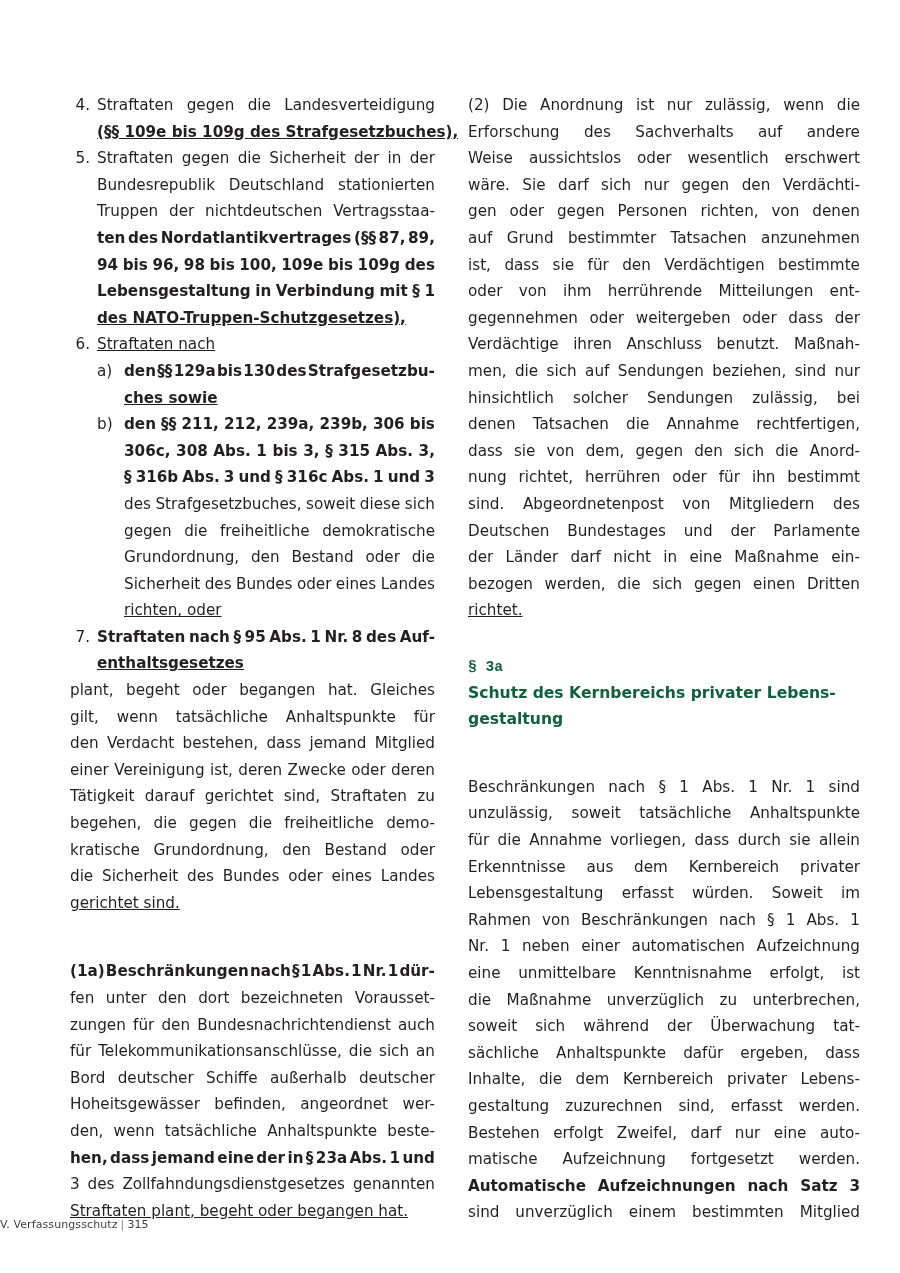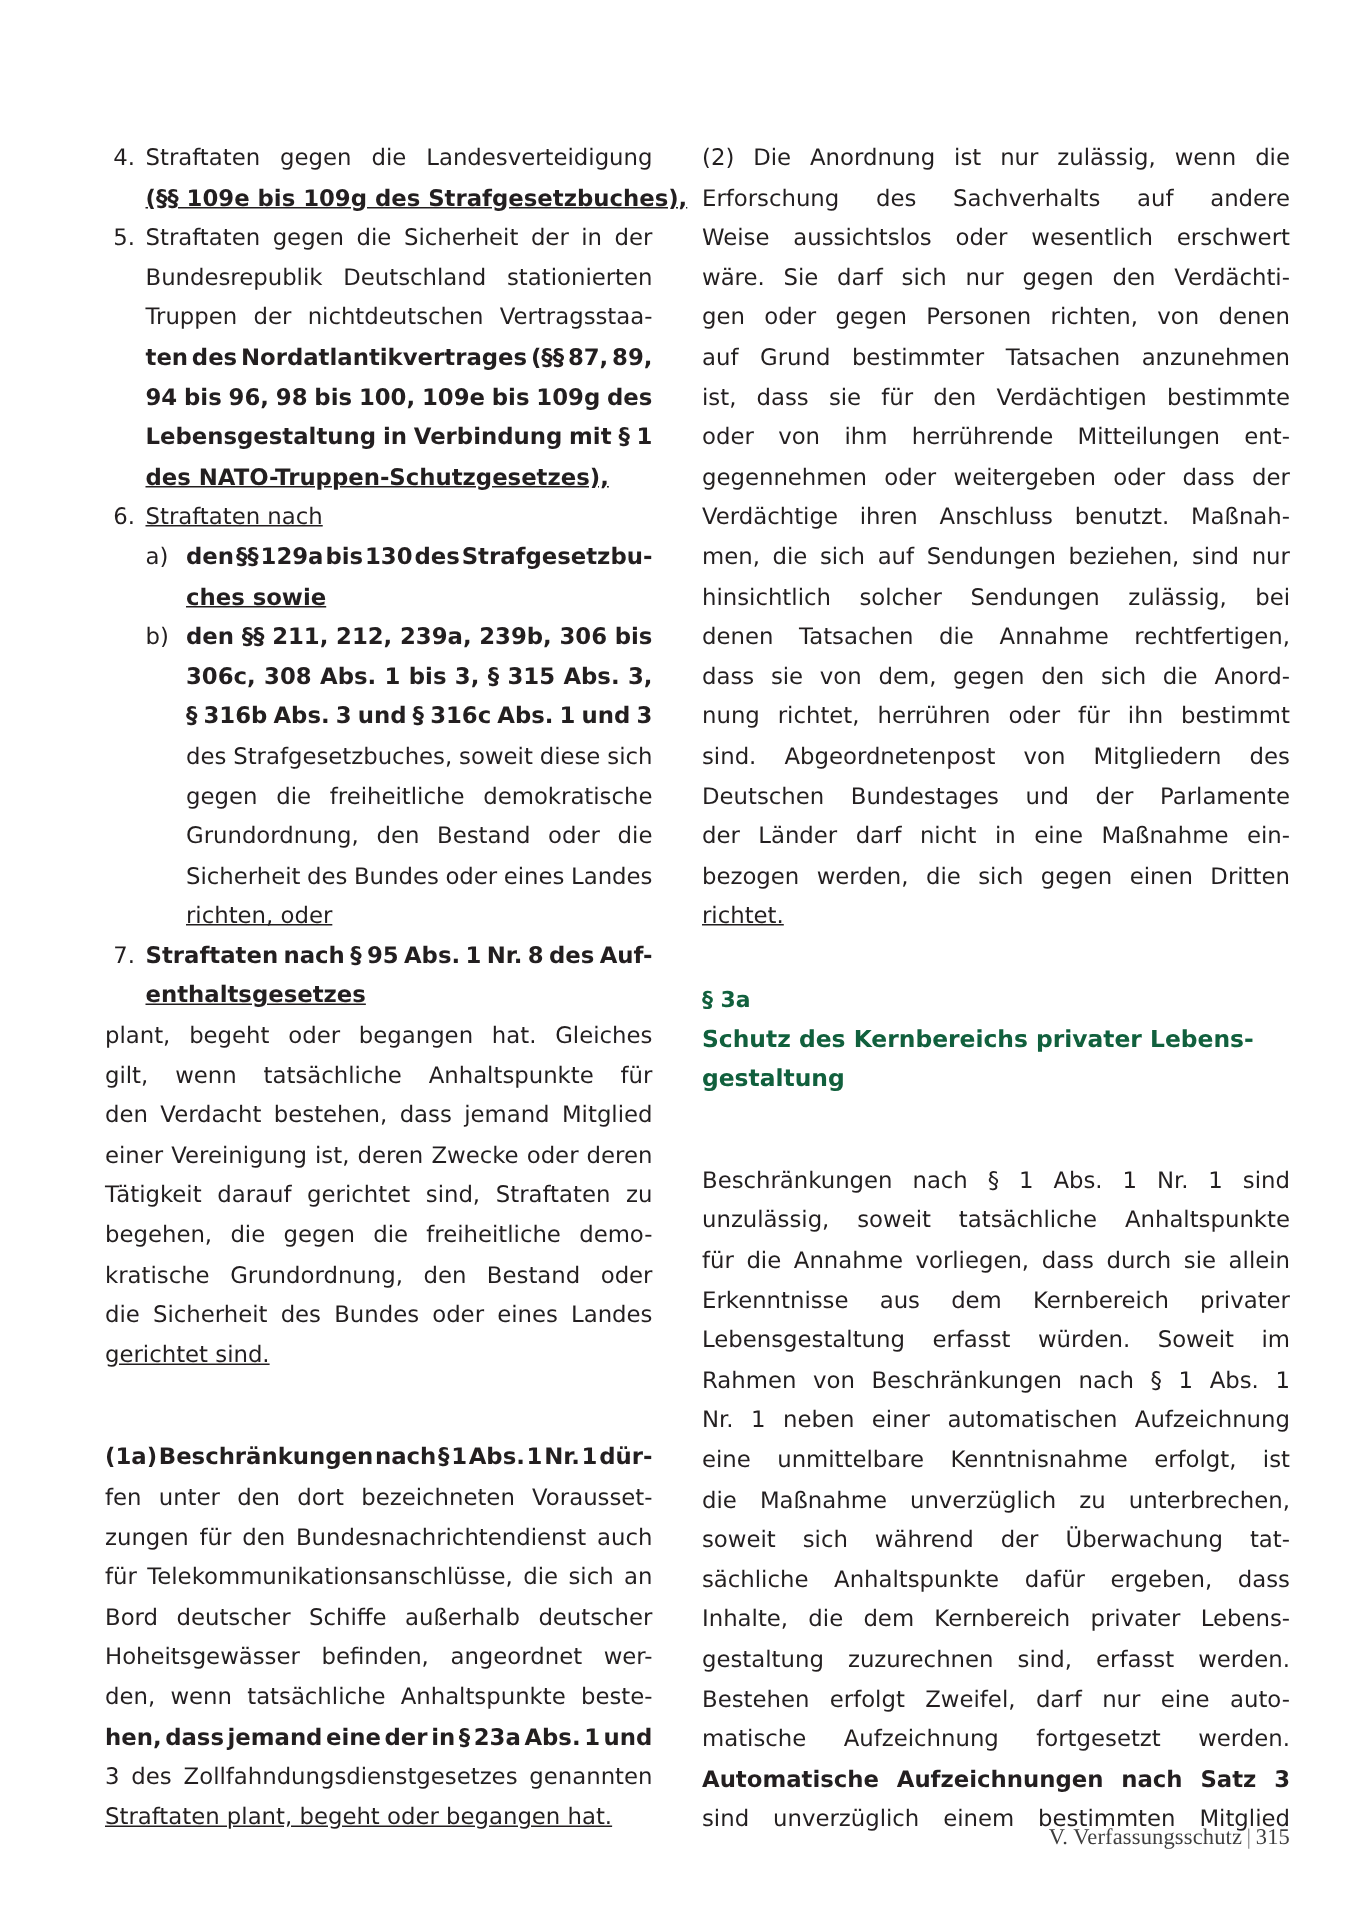--- a/index.html
+++ b/index.html
@@ -145,42 +145,41 @@
     margin: 0;
     padding: 0;
     font-weight: 700;
     font-size: 15.4px;
     line-height: 26px;
     color: #11603d;
   }
   .section-heading .sec-num {
     display: block;
     font-size: 14.6px;
+    font-family: Liberation Mono, monospace;
   }
   .section-heading .sec-title {
     display: block;
     font-size: 15.6px;
   }
   .heading-block {
     margin-top: 30px;
     margin-bottom: 0;
   }
 
   
   .footer {
     position: absolute;
     left: 0;
     right: 40px;
     bottom: 38px;
-    text-align: right;
-    font-size: 15px;
+    font-size: 11px;
     line-height: 20px;
     color: #3f3f3f;
     letter-spacing: 0.1px;
-    font-family: Liberation Serif, serif;
   }
   .footer .sep {
     color: #8a8a8a;
     padding: 0 3px;
   }
 </style>
 </head>
 <body>
 
 <div class="page">

